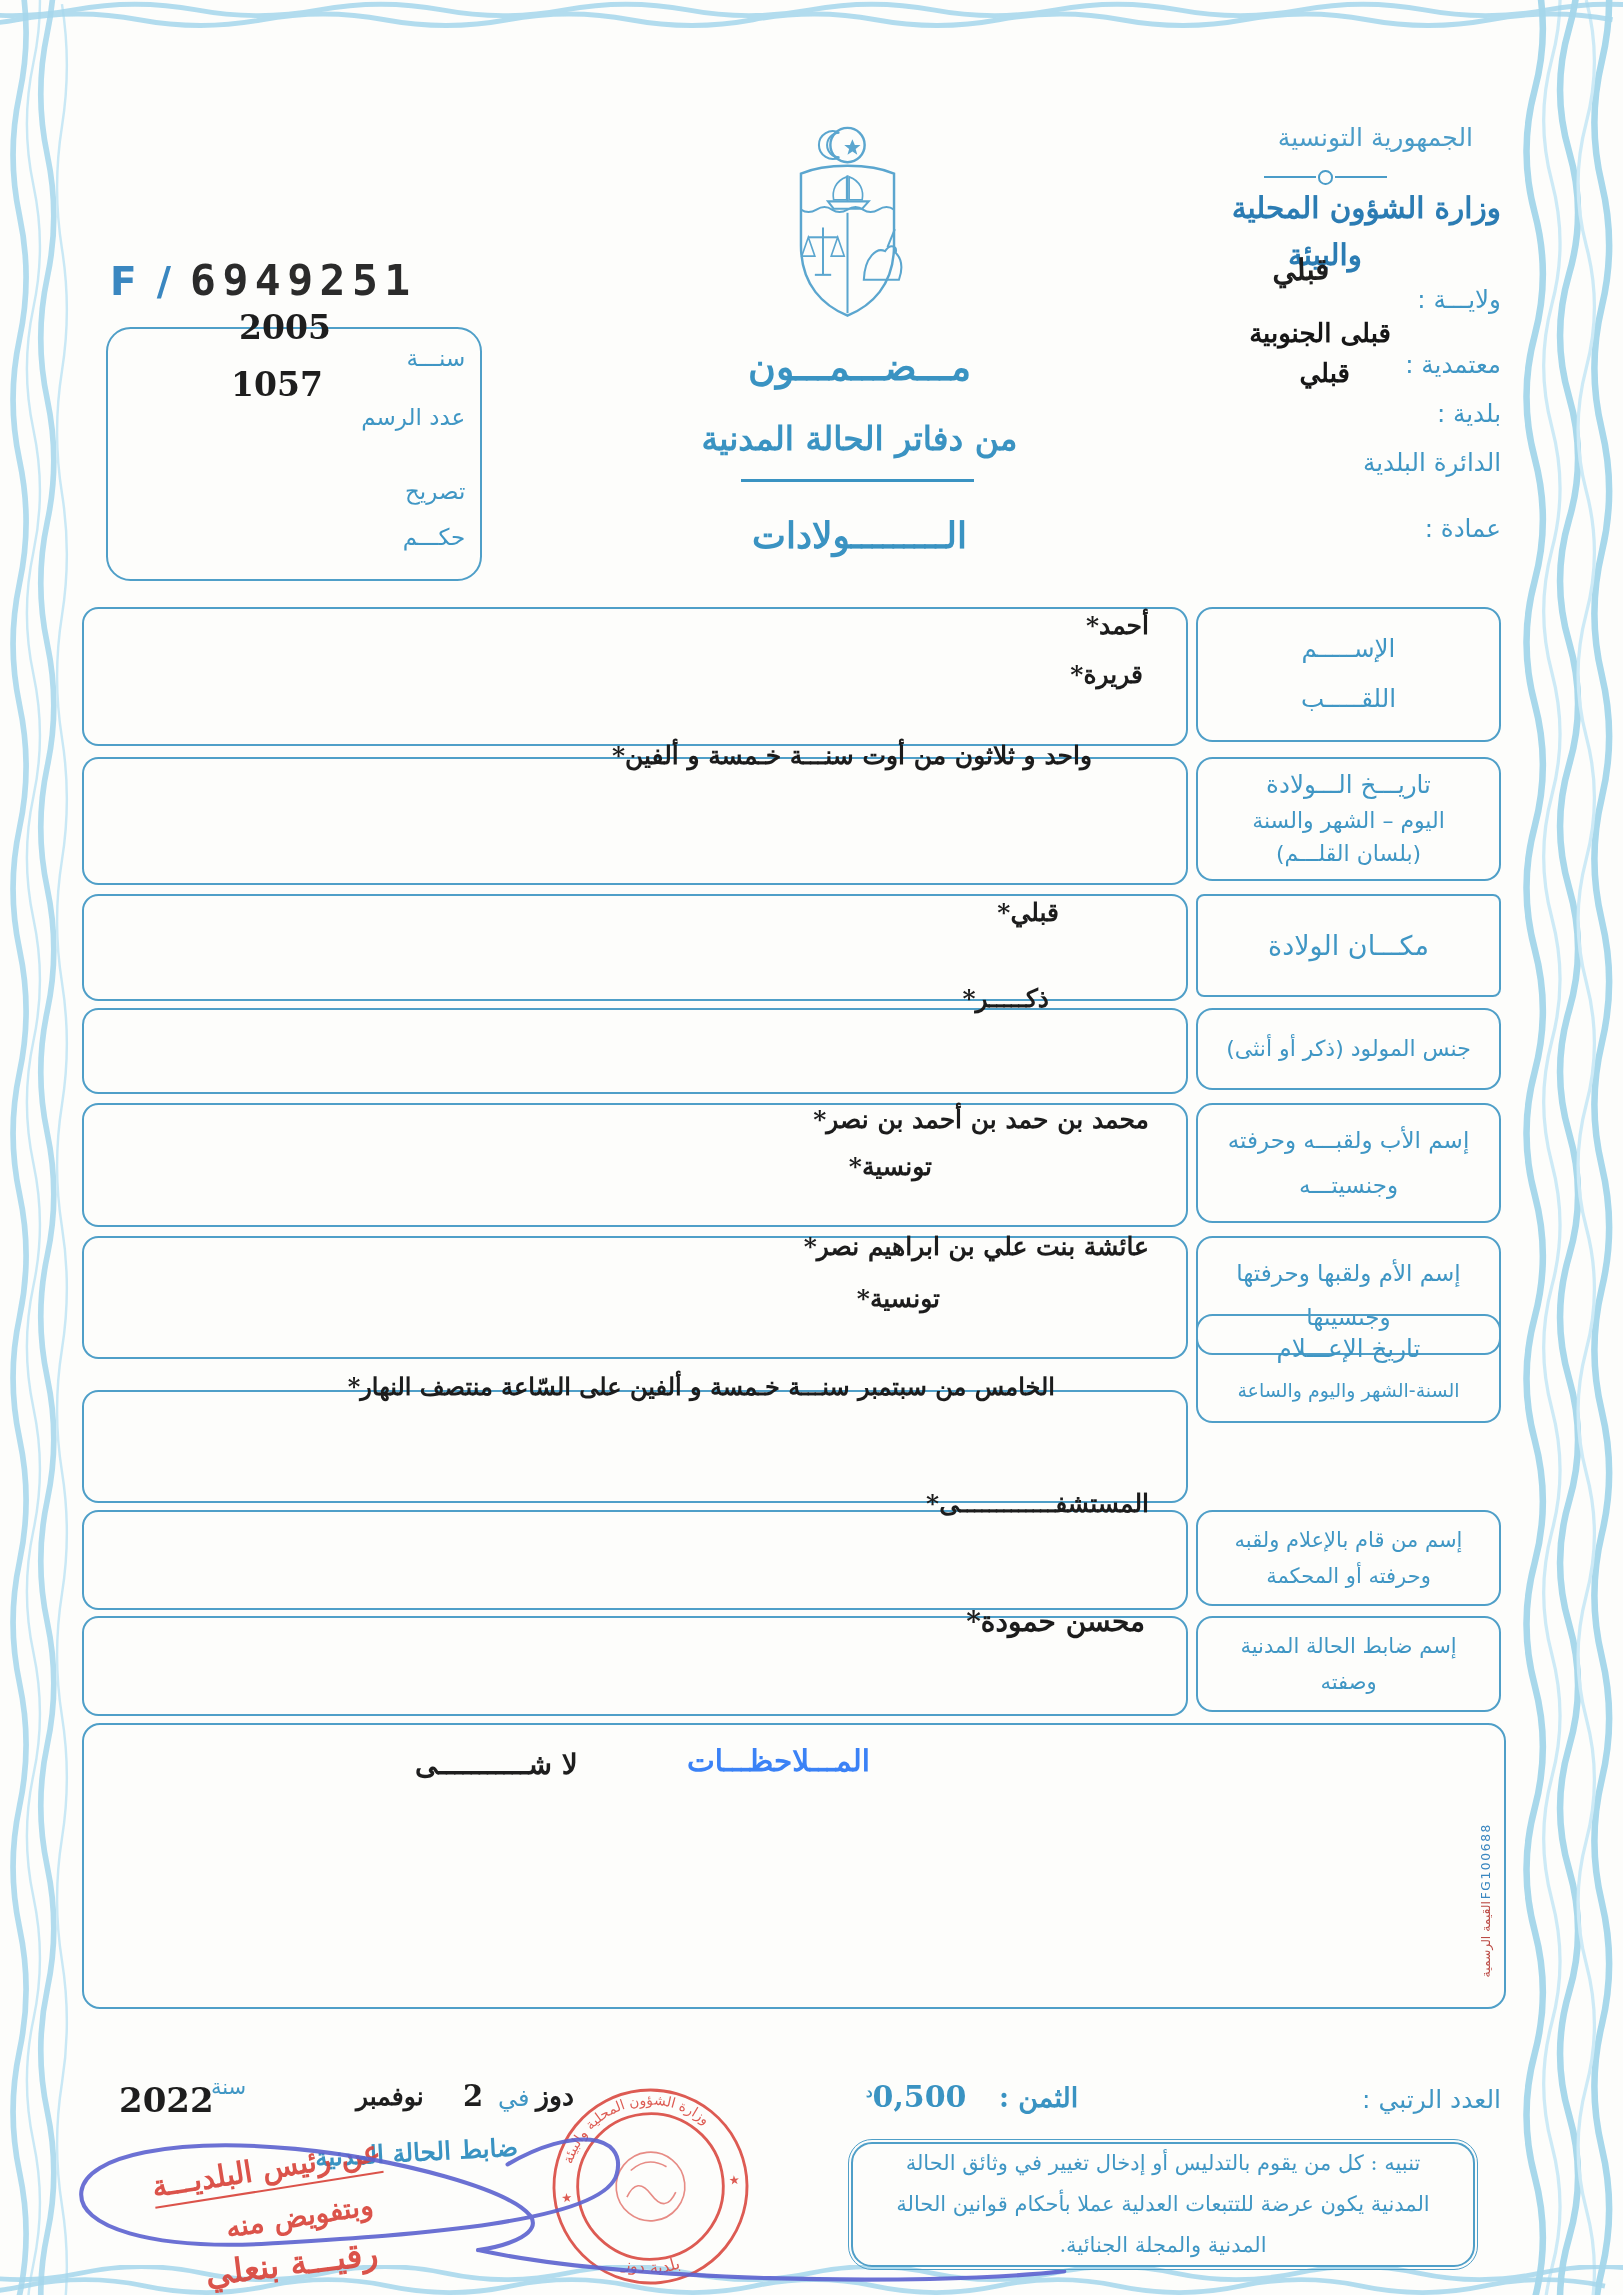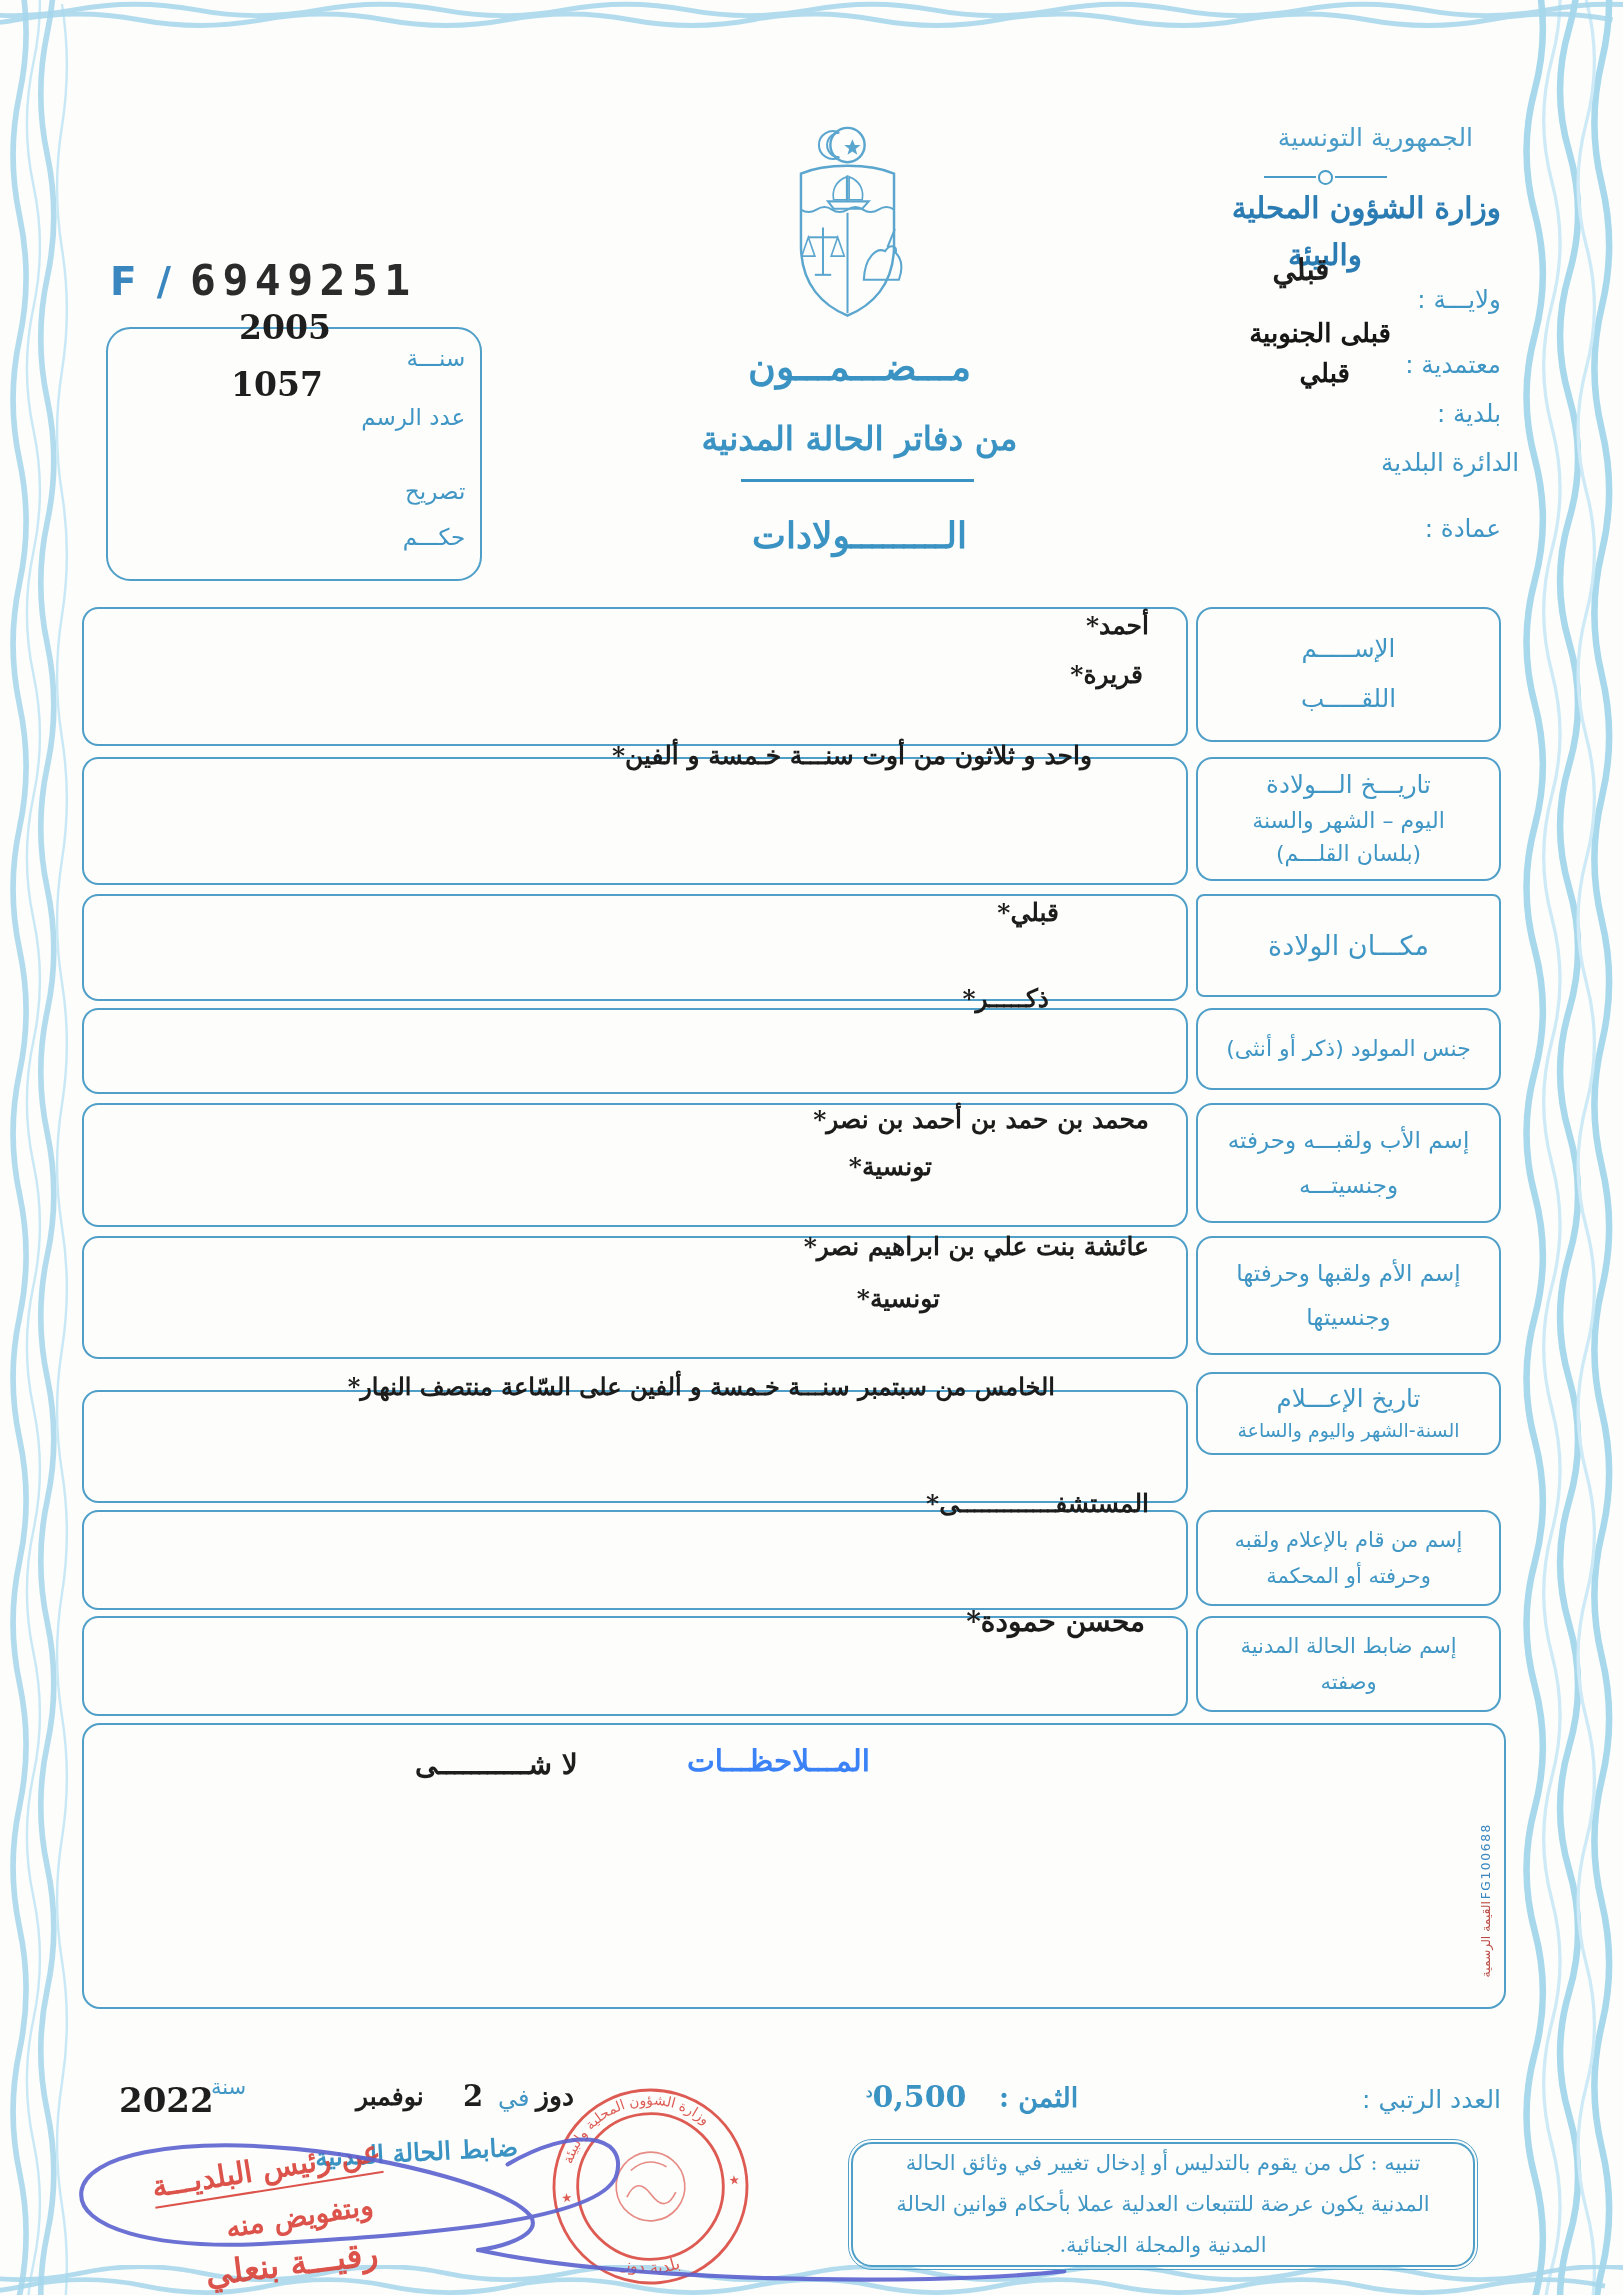--- a/index.html
+++ b/index.html
@@ -128,21 +128,21 @@
   </div>
   <div class="hdr-line" style="right:123px;top:190px;color:#2b7cb3;font-weight:bold;font-size:29.5px;font-family:'DejaVu Serif',serif;">وزارة الشؤون المحلية</div>
   <div class="hdr-line" style="right:262px;top:237px;color:#2b7cb3;font-weight:bold;font-size:29.5px;font-family:'DejaVu Serif',serif;">والبيئة</div>
   <div class="hdr-line stamped" style="right:295px;top:252px;font-size:29.5px;transform:rotate(-2deg);">قبلي</div>
 
   <div class="hdr-line adm-label" style="right:123px;top:285px;">ولايـــة :</div>
   <div class="hdr-line adm-val" style="right:233px;top:318px;">قبلى الجنوبية</div>
   <div class="hdr-line adm-label" style="right:123px;top:350px;">معتمدية :</div>
   <div class="hdr-line adm-val" style="right:274px;top:358px;">قبلي</div>
   <div class="hdr-line adm-label" style="right:123px;top:399px;">بلدية :</div>
-  <div class="hdr-line adm-label" style="right:105px;top:448px;">الدائرة البلدية</div>
+  <div class="hdr-line adm-label" style="right:123px;top:448px;">الدائرة البلدية</div>
   <div class="hdr-line adm-label" style="right:123px;top:514px;">عمادة :</div>
 
   <div class="title-blue" style="left:573px;top:344px;width:573px;font-size:38px;">مـــضـــمـــون</div>
   <div class="title-blue" style="left:573px;top:419px;width:573px;font-size:33px;">من دفاتر الحالة المدنية</div>
   <div style="position:absolute;left:741px;top:479px;width:233px;border-top:3.3px solid #3a93c2;"></div>
   <div class="title-blue" style="left:573px;top:514px;width:573px;font-size:36px;">الـــــــــولادات</div>
 
   <div class="vbox" style="top:607px;height:135px;">
     <span class="val" style="top:1.6px;right:37px;">أحمد*</span>
     <span class="val" style="top:51px;right:43px;">قريرة*</span>
@@ -189,21 +189,21 @@
     <span class="val" style="top:46px;right:246px;">تونسية*</span>
   </div>
   <div class="lbox" style="top:1236px;height:119px;">
     <span class="lbl" style="font-size:23px;">إسم الأم ولقبها وحرفتها</span>
     <span class="lbl" style="font-size:23px;">وجنسيتها</span>
   </div>
 
   <div class="vbox" style="top:1390px;height:109px;">
     <span class="val" style="top:-19.6px;right:131px;font-size:24px;">الخامس من سبتمبر سنـــة خـمسة و ألفين على السّاعة منتصف النهار*</span>
   </div>
-  <div class="lbox" style="top:1372px;height:83px;text-align:right;">
+  <div class="lbox" style="top:1314px;height:109px;text-align:right;">
     <span class="lbl">تاريخ الإعـــلام</span>
     <span class="lbl small">السنة-الشهر واليوم والساعة</span>
   </div>
 
   <div class="vbox" style="top:1510px;height:96px;">
     <span class="val" style="top:-23px;right:37px;">المستشفـــــــــــــى*</span>
   </div>
   <div class="lbox" style="top:1510px;height:96px;">
     <span class="lbl" style="font-size:21px;">إسم من قام بالإعلام ولقبه</span>
     <span class="lbl" style="font-size:21px;">وحرفته أو المحكمة</span>

